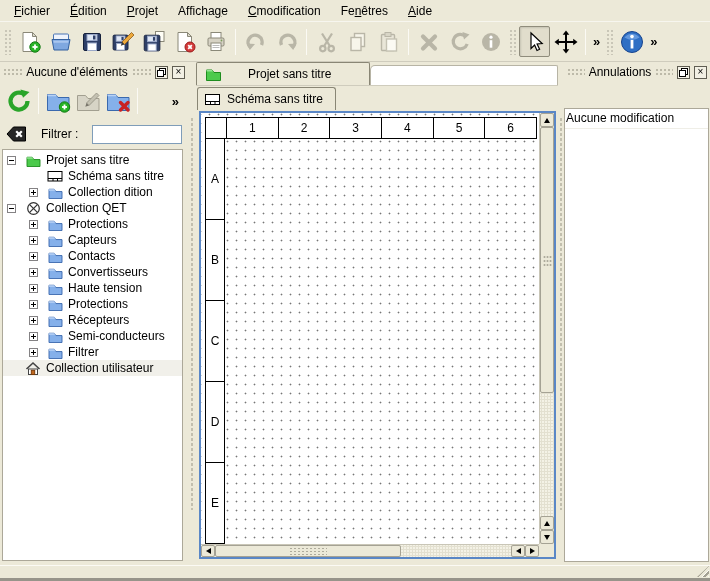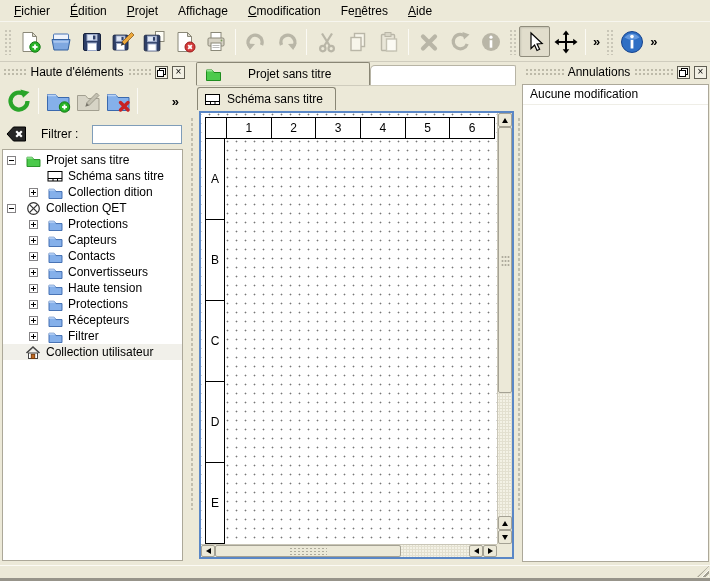--- a/index.html
+++ b/index.html
@@ -98,23 +98,23 @@
   .hthumb { position:absolute; top:0; bottom:0; left:14px; width:186px; background:#ece9d8;
             border:1px solid #a5a294; border-radius:2px; display:flex; align-items:center; justify-content:center; }
   .grip-v { width:9px; height:11px; background-image:radial-gradient(#aeab9c 1px, transparent 1.1px); background-size:3px 4px; }
   .grip-h { width:38px; height:9px; background-image:radial-gradient(#aeab9c 1px, transparent 1.1px); background-size:4px 3px; }
   .sb-corner { position:absolute; right:0; bottom:0; width:15px; height:13px; background:#ece9d8; }
   .t-up { width:0; height:0; border-left:3.5px solid transparent; border-right:3.5px solid transparent; border-bottom:5px solid #000; }
   .t-dn { width:0; height:0; border-left:3.5px solid transparent; border-right:3.5px solid transparent; border-top:5px solid #000; }
   .t-lt { width:0; height:0; border-top:3.5px solid transparent; border-bottom:3.5px solid transparent; border-right:5px solid #000; }
   .t-rt { width:0; height:0; border-top:3.5px solid transparent; border-bottom:3.5px solid transparent; border-left:5px solid #000; }
   
-  .rdock { width:188px; flex:none; }
+  .rdock { width:146px; flex:none;gap:24px; }
   .undo-view { flex:1; margin:2px 1px 3px 0; background:#fff; border:1px solid #aca899; overflow:hidden; }
-  .undo-item { padding:2px 3px 3px 7px; border-bottom:1px solid #efeee7; }
+  .undo-item { padding:2px 3px 3px 1px; border-bottom:1px solid #efeee7; }
   
   .statusbar { position:absolute; left:0; right:0; bottom:0; height:16px; background:#ece9d8;
                border-top:1px solid #fbfaf4; border-bottom:3px solid #97948a; }
   .grip { position:absolute; right:1px; bottom:1px; width:12px; height:11px;
           background:repeating-linear-gradient(135deg, transparent 0 2px, #fbfaf4 2px 3px, #a5a294 3px 4.5px);
           clip-path:polygon(100% 0, 100% 100%, 0 100%); }
   svg { display:block; }
 </style>
 </head>
 <body>
@@ -353,21 +353,21 @@
     </span>
 
   <span class="chev">»</span>
 </div>
 
 <div class="main">
 
   <div class="dock ldock">
     <div class="dtitle">
       <span class="dtex"></span>
-      <span>Haute d'éléments</span>
+      <span>Aucune d'éléments</span>
       <span class="dtex"></span>
       <span class="dbtn">
           <svg width="9" height="9" viewBox="0 0 9 9">
             <rect x="2.5" y="0.5" width="6" height="6" fill="#fff" stroke="#000"></rect>
             <rect x="0.5" y="2.5" width="6" height="6" fill="#fff" stroke="#000"></rect>
           </svg>
         </span>
       <span class="dbtn">×</span>
     </div>
 
@@ -565,20 +565,33 @@
             <i class="ph"></i>
             <i class="pv"></i>
           </span>
         <span class="ticon">
             <svg width="15" height="13" viewBox="0 0 16 14">
               <path d="M1 3.5h5.5l2 2.5H15v7.5H1Z" fill="#85b0ea" stroke="#3a69ae"></path>
               <path d="M1 3.5h5.5l1.2 1.6H1Z" fill="#bcd5f6"></path>
             </svg>
           </span>
         <span>Récepteurs</span>
+      </div>
+      <div class="trow lvl1">
+        <span class="texp">
+            <i class="ph"></i>
+            <i class="pv"></i>
+          </span>
+        <span class="ticon">
+            <svg width="15" height="13" viewBox="0 0 16 14">
+              <path d="M1 3.5h5.5l2 2.5H15v7.5H1Z" fill="#85b0ea" stroke="#3a69ae"></path>
+              <path d="M1 3.5h5.5l1.2 1.6H1Z" fill="#bcd5f6"></path>
+            </svg>
+          </span>
+        <span>Semi-conducteurs</span>
       </div>
       <div class="trow lvl1">
         <span class="texp">
             <i class="ph"></i>
             <i class="pv"></i>
           </span>
         <span class="ticon">
             <svg width="15" height="13" viewBox="0 0 16 14">
               <path d="M1 3.5h5.5l2 2.5H15v7.5H1Z" fill="#85b0ea" stroke="#3a69ae"></path>
               <path d="M1 3.5h5.5l1.2 1.6H1Z" fill="#bcd5f6"></path>

